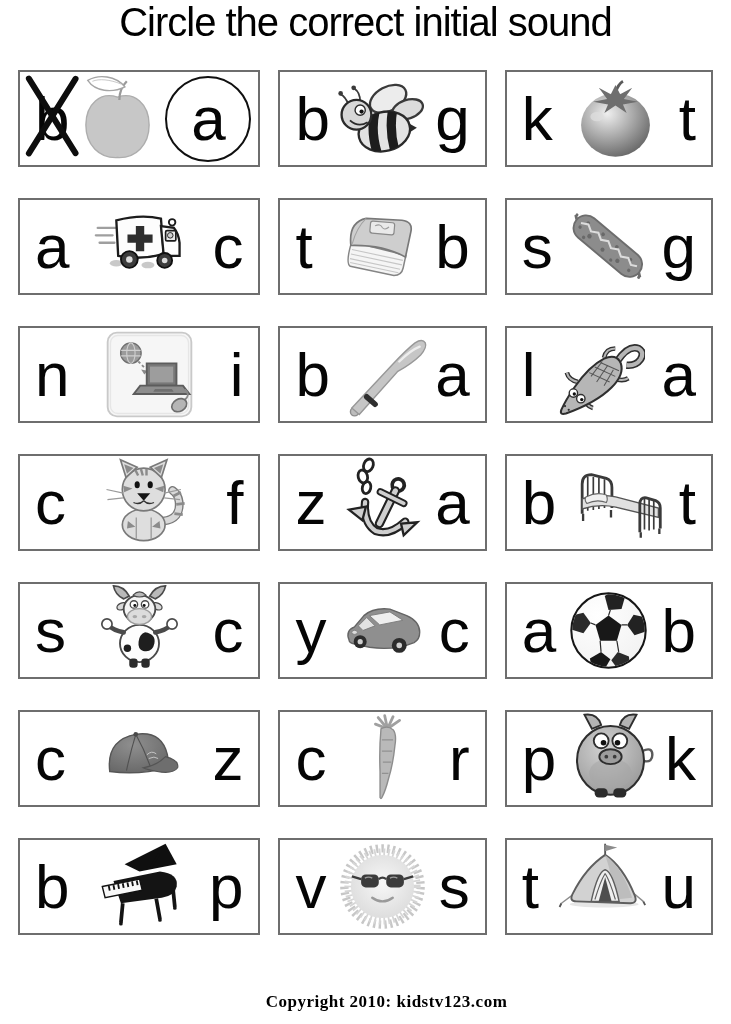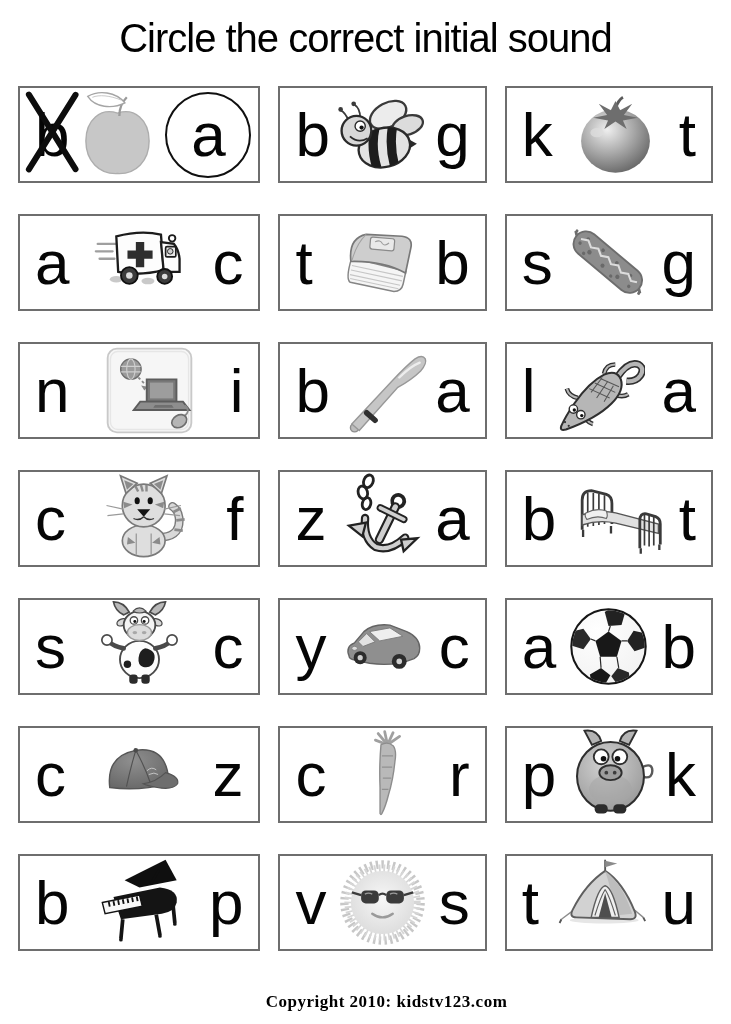--- a/index.html
+++ b/index.html
@@ -3,21 +3,21 @@
 <meta charset="utf-8">
 <style>
   * { margin:0; padding:0; box-sizing:border-box; }
   html,body { background:#fff; }
   body {
     width:731px; height:1024px; position:relative; overflow:hidden;
     font-family:"Liberation Sans", sans-serif;
   }
   .title {
     text-align:center; font-size:40px; font-weight:400; color:#000;
-    margin-top:16px; letter-spacing:-1px;
+    letter-spacing:-1px;
   }
   .grid {
     display:grid; grid-template-columns:repeat(3,1fr);
     column-gap:18px; row-gap:31px; padding:0 18px; margin-top:25px;
   }
   .cell {
     height:97px; border:2px solid #6e6e6e; background:#fff;
     display:flex; align-items:center; justify-content:space-between;
     padding:0 15px; position:relative;
   }

